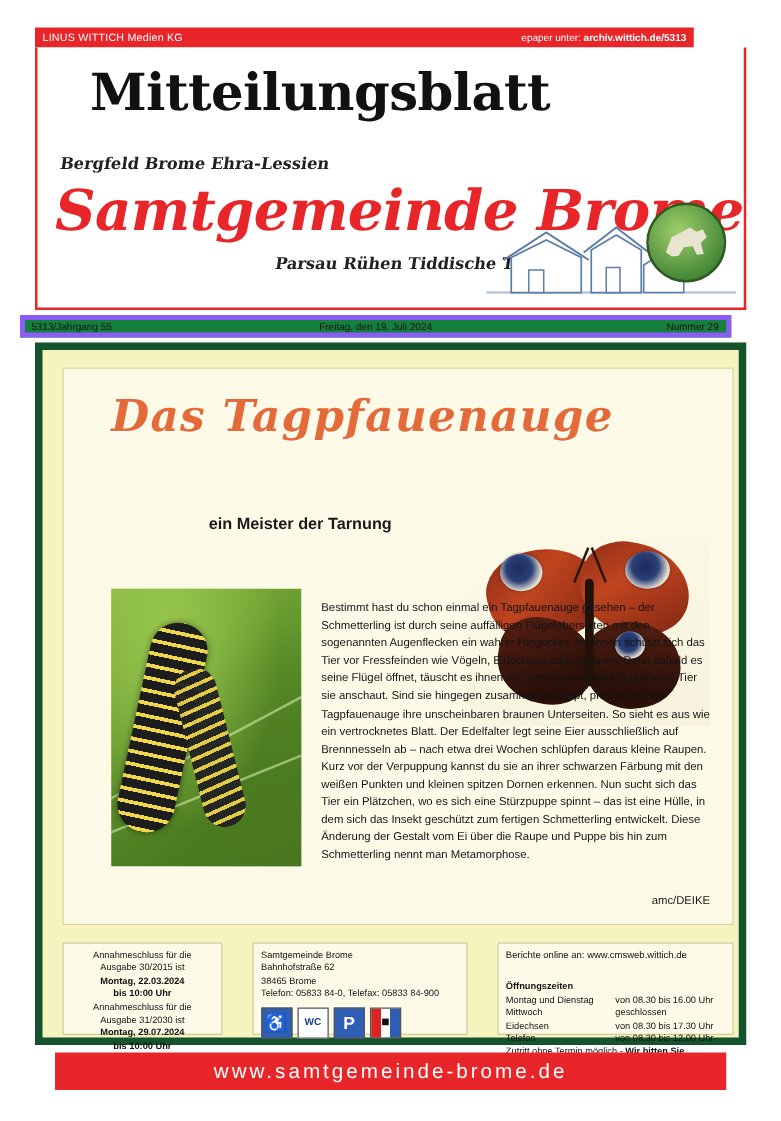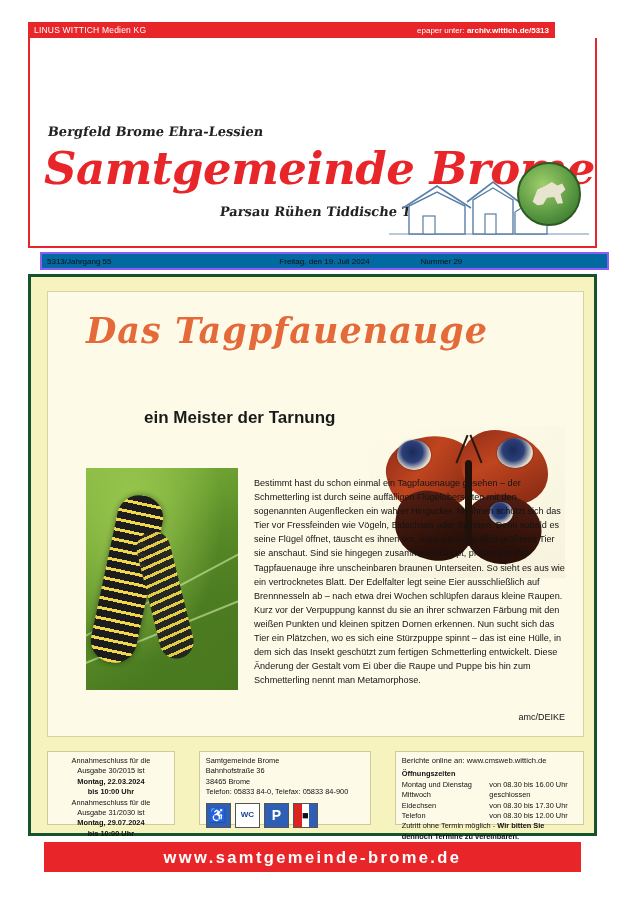--- a/index.html
+++ b/index.html
@@ -106,40 +106,40 @@
     position: absolute;
     left: 12px; top: 14px;
     width: 40px; height: 34px;
     background: #e9e4d0;
     clip-path: polygon(4% 70%, 16% 34%, 34% 24%, 52% 12%, 66% 22%, 78% 16%, 86% 34%, 74% 48%, 80% 74%, 66% 76%, 58% 56%, 40% 58%, 30% 78%, 16% 80%);
   }
 
   
   .issuebar {
     position: absolute;
-    left: 40px; top: 252px;
+    left: 16px; top: 252px;
     width: 569px; height: 18px;
-    border: 2px solid #8b5cf6;
-    background: #0369a1;
+    border: 4px solid #8b5cf6;
+    background: #15803d;
     display: flex;
     align-items: center;
     font-size: 8px;
     color: #111111;
   }
   .issuebar .ib-left { width: 33%; padding-left: 5px; }
   .issuebar .ib-mid { width: 34%; text-align: center; }
-  .issuebar .ib-right { width: 33%; text-align: left; padding-right: 6px; }
+  .issuebar .ib-right { width: 33%; text-align: right; padding-right: 6px; }
 
   
   .mainpanel {
     position: absolute;
     left: 28px; top: 274px;
     width: 569px; height: 562px;
     background: #f7f3bf;
-    border: 3px solid #14532d;
+    border: 6px solid #14532d;
   }
 
   
   .feature {
     position: absolute;
     left: 16px; top: 14px;
     width: 537px; height: 446px;
     background: #fdfbe8;
     border: 1px solid #d8d3a0;
   }
@@ -149,22 +149,22 @@
     font-family: "DejaVu Serif", serif;
     font-style: italic;
     font-weight: bold;
     font-size: 35px;
     color: #e46a3a;
     letter-spacing: 1px;
     text-shadow: 0 1px 0 rgba(255,255,255,.6);
   }
   .feat-sub {
     position: absolute;
-    left: 96px; top: 116px;
-    font-size: 17px;
+    left: 116px; top: 116px;
+    font-size: 13px;
     font-weight: bold;
     color: #1a1a1a;
   }
 
   
   .photo-cat {
     position: absolute;
     left: 38px; top: 176px;
     width: 152px; height: 222px;
     background:
@@ -308,37 +308,37 @@
   }
   .picto.blue { background: #2f5fb5; }
   .picto.blue .g { color: #ffffff; }
   .picto.mix { background: linear-gradient(90deg,#d22 0 33%, #fff 33% 66%, #2f5fb5 66% 100%); }
   .picto.mix .g { color: #111; font-size: 11px; }
 
   
   .hours { width: 100%; border-collapse: collapse; }
   .hours td { font-size: 7.4px; padding: 0; vertical-align: top; line-height: 10.4px; }
   .hours td.r { text-align: left; padding-left: 10px; }
-  .online { font-size: 7.6px; margin-bottom: 3px; }
+  .online { font-size: 7.6px; margin-bottom: 15px; }
   .online .u { text-decoration: none; }
 
   
   .banner {
     position: absolute;
     left: 44px; top: 842px;
     width: 537px; height: 30px;
     background: #e8262a;
     display: flex;
     align-items: center;
     justify-content: center;
   }
   .banner span {
     color: #ffffff;
     font-size: 16.5px;
-    font-weight: bold;
+    font-weight: normal;
     letter-spacing: 2.4px;
   }
   .banner-shadow {
     position: absolute;
     left: 48px; top: 846px;
     width: 537px; height: 30px;
     background: rgba(0,0,0,.18);
     z-index: -1;
   }
 </style>
@@ -349,20 +349,21 @@
 
   <div class="topbar">
     <div class="left">LINUS WITTICH  Medien KG</div>
     <div class="right">
       <span>epaper unter:</span>
       <b>archiv.wittich.de/5313</b>
     </div>
   </div>
 
   <div class="masthead">
+    <div class="mb-title">Mitteilungsblatt</div>
     <div class="places-top">Bergfeld Brome Ehra-Lessien</div>
     <div class="sg-title">Samtgemeinde Brome</div>
     <div class="places-bottom">Parsau Rühen Tiddische Tülau</div>
 
     <svg class="village" viewBox="0 0 200 82">
       <path d="M0 78 L200 78" stroke="#b9c9d8" stroke-width="2" fill="none"></path>
       <path d="M20 78 L20 50 L48 36 L76 50 L76 78 Z" fill="#ffffff" stroke="#5b7fa6" stroke-width="1.4"></path>
       <path d="M14 52 L48 30 L82 52" fill="none" stroke="#5b7fa6" stroke-width="1.6"></path>
       <rect x="34" y="60" width="12" height="18" fill="#ffffff" stroke="#5b7fa6" stroke-width="1.2"></rect>
       <path d="M84 78 L84 44 L104 32 L124 44 L124 78 Z" fill="#ffffff" stroke="#5b7fa6" stroke-width="1.4"></path>
@@ -419,21 +420,21 @@
         <div><b>Montag, 22.03.2024</b></div>
         <div><b>bis 10:00 Uhr</b></div>
         <div>Annahmeschluss für die</div>
         <div>Ausgabe 31/2030 ist</div>
         <div><b>Montag, 29.07.2024</b></div>
         <div><b>bis 10:00 Uhr</b></div>
       </div>
 
       <div class="ibox b">
         <div>Samtgemeinde Brome</div>
-        <div>Bahnhofstraße 36</div>
+        <div>Bahnhofstraße 62</div>
         <div>38465 Brome</div>
         <div>Telefon: 05833 84-0, Telefax: 05833 84-900</div>
         <div class="pictos">
           <div class="picto blue">
               <span class="g">♿</span>
             </div>
           <div class="picto">
               <span class="g" style="font-size:8px;font-weight:bold;">WC</span>
             </div>
           <div class="picto blue">

